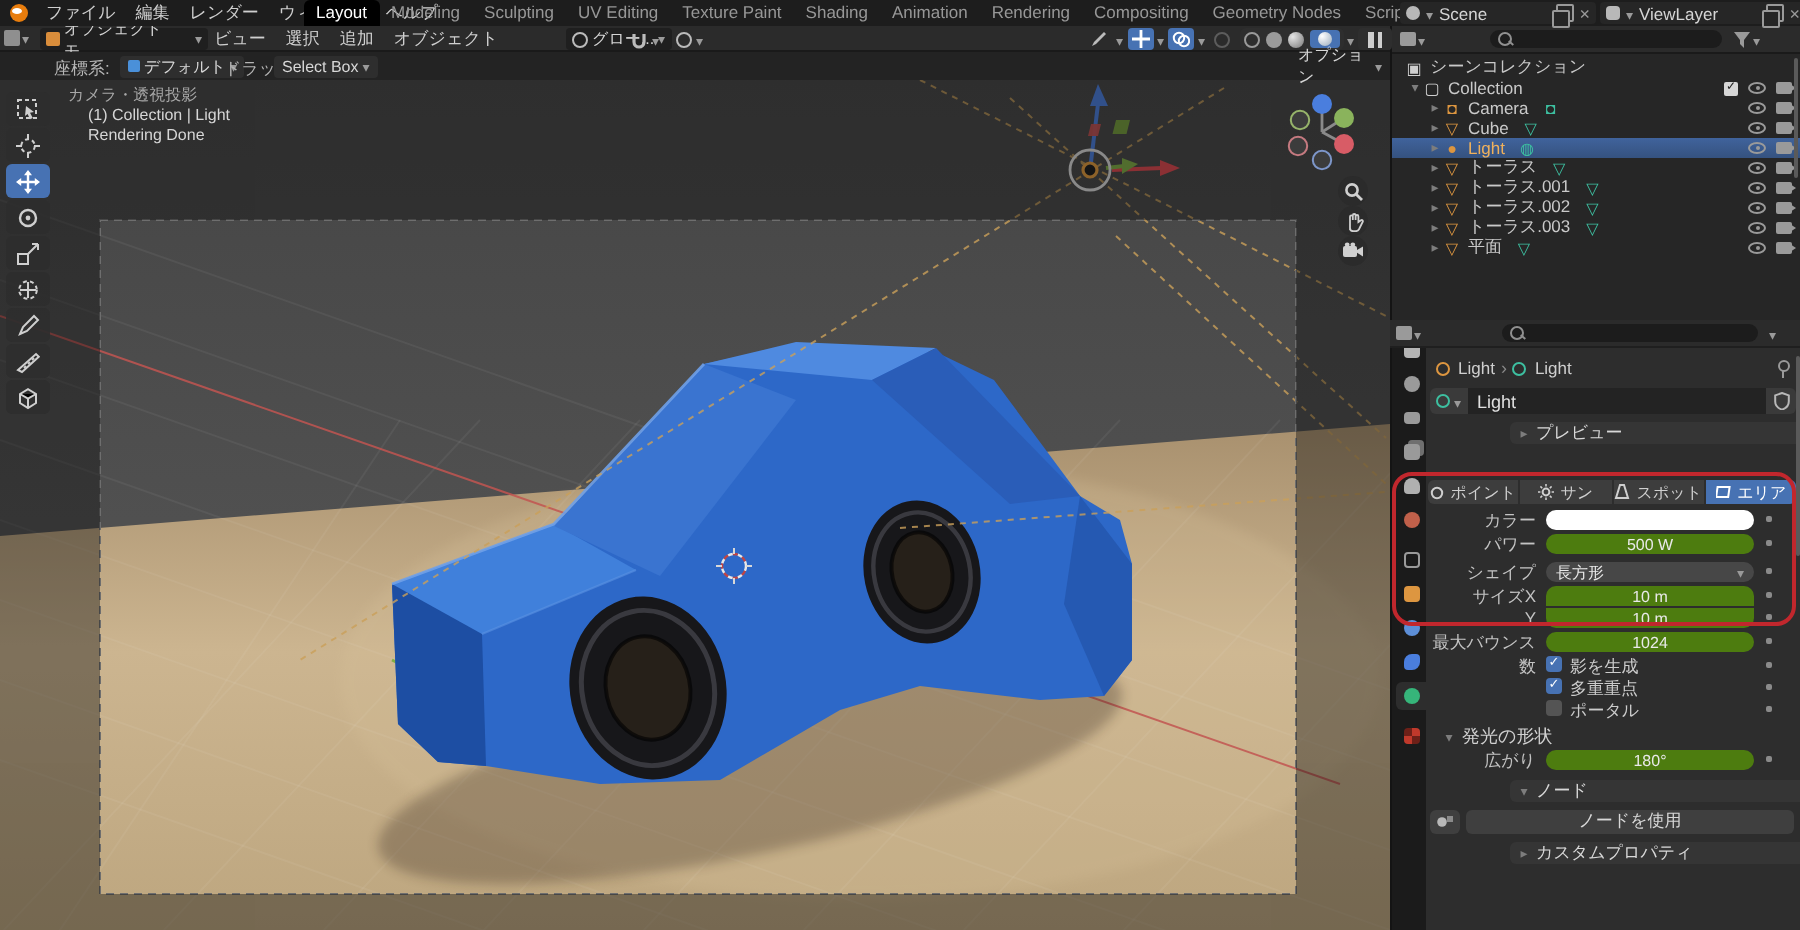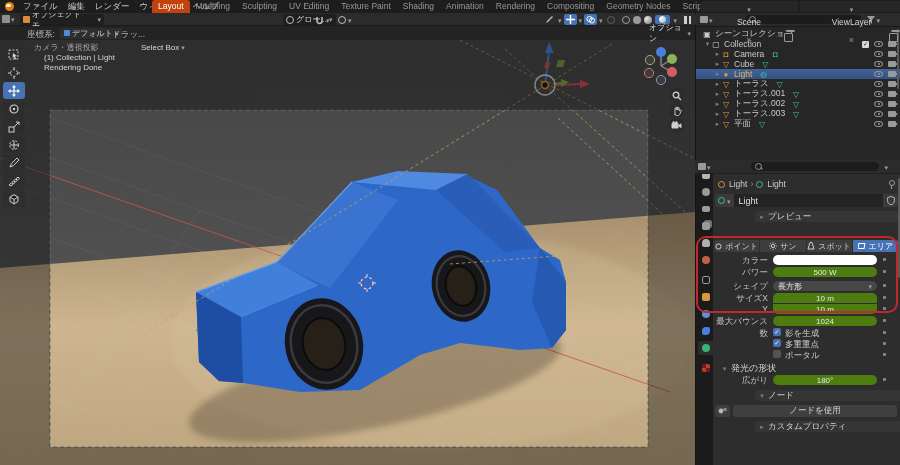--- a/index.html
+++ b/index.html
@@ -7,22 +7,22 @@
        font-family:"Liberation Sans","DejaVu Sans",sans-serif;
        font-size:9px;color:#c8c8c8;background:#2d2d2d;-webkit-font-smoothing:antialiased;}
   .abs{position:absolute;}
   .row{display:flex;align-items:center;}
   
   #topbar{left:0;top:0;width:900px;height:13px;background:#1d1d1d;z-index:30;}
   #menus{left:18px;top:0;height:13px;}
   #menus span{padding:0 5px;color:#cfcfcf;font-size:8.5px;line-height:13px;cursor:default;}
   #wstabs{left:152px;top:0;height:13px;}
   #wstabs span{padding:0 6px;color:#979797;font-size:8.5px;line-height:13px;white-space:nowrap;}
-  #wstabs span.act{background:#c2410c;color:#fff;border-radius:3px 3px 0 0;}
-  .idsel{height:11px;background:#262626;border-radius:2px;display:flex;align-items:center;padding:0 3px;gap:3px;flex-direction:column;}
+  #wstabs span.act{background:#000000;color:#fff;border-radius:3px 3px 0 0;}
+  .idsel{height:11px;background:#262626;border-radius:2px;display:flex;align-items:center;padding:0 3px;gap:3px;}
   .idsel .nm{color:#d5d5d5;font-size:8.5px;}
   .copy-ic{width:7px;height:7px;border:1px solid #9a9a9a;border-radius:1px;position:relative;}
   .copy-ic::after{content:"";position:absolute;left:-3px;top:2px;width:7px;height:7px;border:1px solid #9a9a9a;border-radius:1px;background:#262626;}
   .x-ic::after{content:"×";color:#999;font-size:9px;line-height:9px;}
   .blob{width:9px;height:9px;border-radius:50%;background:#e87d0d;position:relative;}
   .blob::after{content:"";position:absolute;left:1px;top:2px;width:5px;height:3px;border-radius:50%;background:#fff;}
   .cv::after{content:"▾";font-size:7px;color:#9a9a9a;}
   
   #vheader{left:0;top:13px;width:695px;height:13px;background:#2b2b2b;z-index:20;border-bottom:1px solid #1a1a1a;box-sizing:border-box;}
   #vheader .menu span{padding:0 5px;color:#cfcfcf;font-size:8.5px;line-height:13px;}
@@ -150,20 +150,26 @@
   <div class="abs" id="vheader">
     <div class="abs row" style="left:2px;top:1px;gap:1px;">
       <span class="mini" style="background:#8f8f8f;border-radius:1px;width:8px;height:8px;"></span>
       <span class="cv"></span>
     </div>
     <div class="abs ddbtn" style="left:20px;top:1px;width:78px;">
       <span class="mini" style="background:#d98d3b;border-radius:1px;width:7px;height:7px;"></span>
       <span>オブジェクトモ...</span>
       <span class="cv"></span>
     </div>
+    <div class="abs row menu" style="left:102px;top:0;">
+      <span>ビュー</span>
+      <span>選択</span>
+      <span>追加</span>
+      <span>オブジェクト</span>
+    </div>
     <div class="abs ddbtn" style="left:283px;top:1px;">
       <span class="mini" style="background:none;border:1px solid #bbb;border-radius:50%;width:6px;height:6px;"></span>
       <span>グロー...</span>
       <span class="cv"></span>
     </div>
     <div class="abs row" style="left:315px;top:2px;gap:2px;">
       <svg width="9" height="9">
           <path d="M2 1v4a2.5 2.5 0 0 0 5 0V1" fill="none" stroke="#bbb" stroke-width="1.6"></path>
         </svg>
       <span class="cv"></span>
@@ -215,21 +221,21 @@
   </div>
 
   <div class="abs" id="toolsettings">
     <span class="abs tslabel" style="left:27px;top:3px;">座標系:</span>
     <div class="abs tsfield" style="left:60px;top:1.5px;">
       <span class="mini" style="width:6px;height:6px;background:#4a90d9;border-radius:1px;"></span>
       <span>デフォルト</span>
       <span class="cv"></span>
     </div>
     <span class="abs tslabel" style="left:112px;top:3px;">ドラッ...</span>
-    <div class="abs tsfield" style="left:137px;top:16px;justify-content:space-between;">
+    <div class="abs tsfield" style="left:137px;top:2px;justify-content:space-between;">
       <span>Select Box</span>
       <span class="cv"></span>
     </div>
     <div class="abs tsfield" style="left:645px;top:1.5px;background:none;">
       <span>オプション</span>
       <span class="cv"></span>
     </div>
   </div>
 
   <div class="abs" id="viewport">

